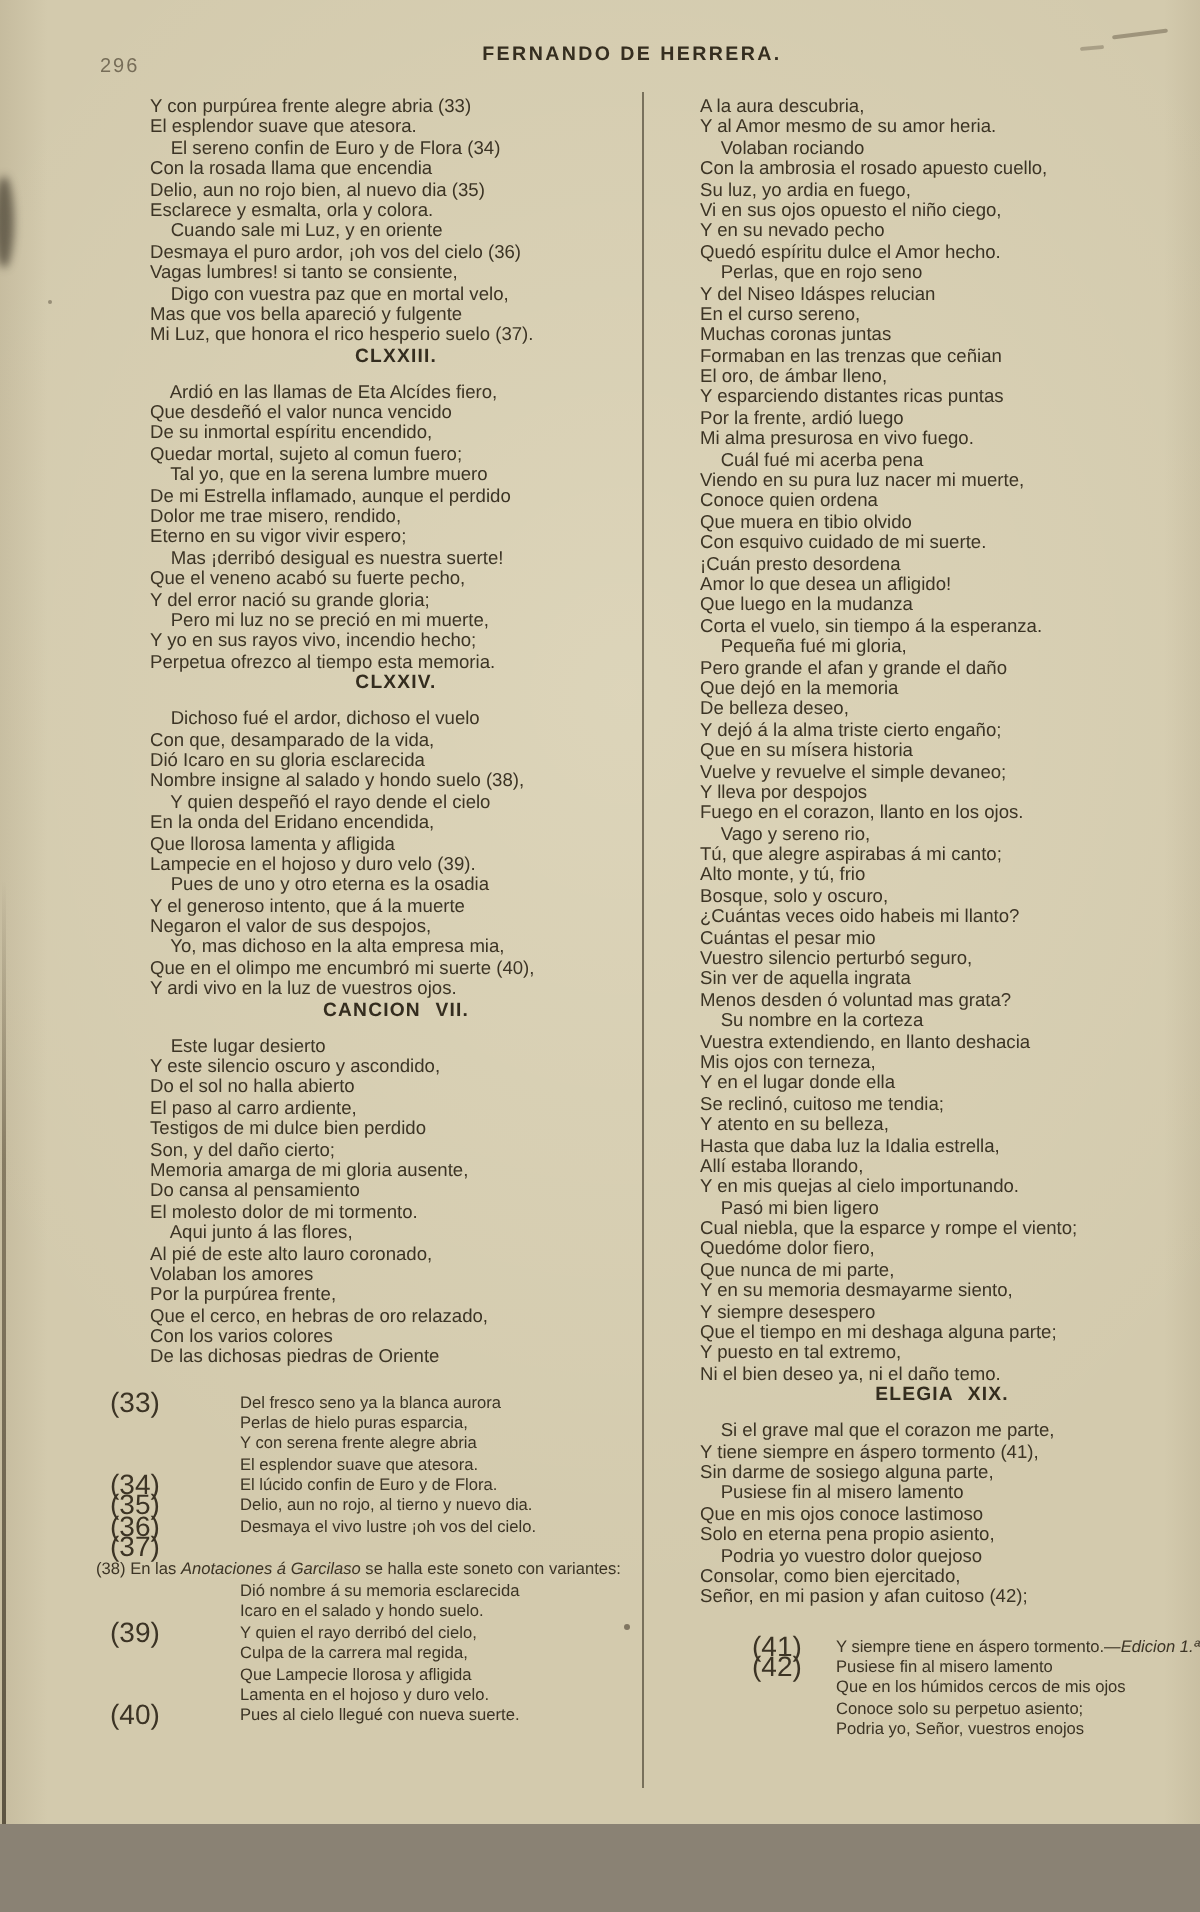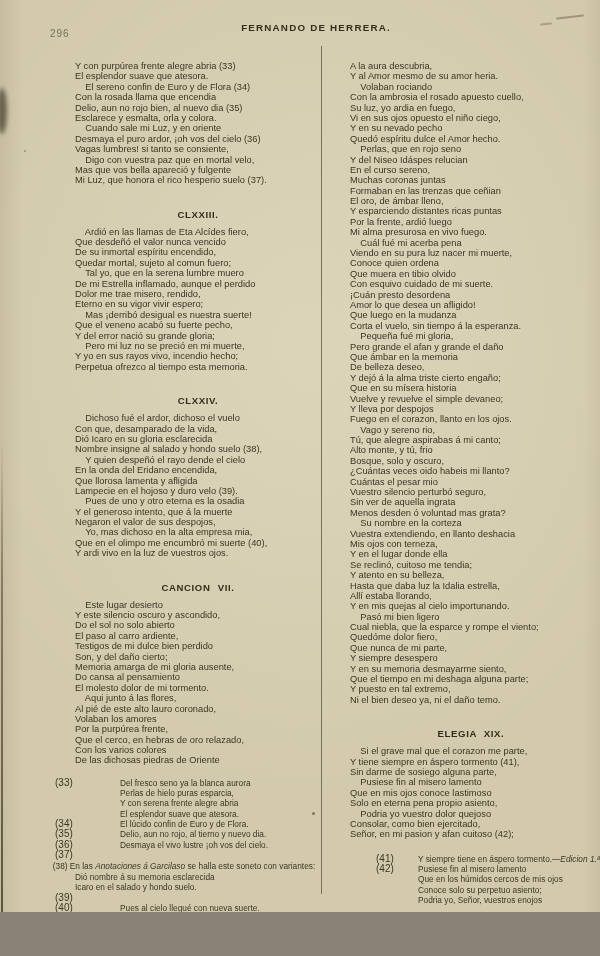--- a/index.html
+++ b/index.html
@@ -10,38 +10,38 @@
       radial-gradient(90% 70% at 52% 38%, rgba(255,250,230,0.22), rgba(0,0,0,0) 72%),
       radial-gradient(145% 120% at 50% 50%, rgba(0,0,0,0) 58%, rgba(110,95,65,0.20) 100%),
       linear-gradient(90deg, rgba(115,98,68,0.14), rgba(0,0,0,0) 4%, rgba(0,0,0,0) 97%, rgba(115,98,68,0.10));
     font-family:Liberation Sans, sans-serif;
     color:#3c3425;
   }
   .pageno{position:absolute;left:50px;top:28px;font-size:10px;letter-spacing:1px;color:rgba(62,52,36,.62);}
   .htitle{position:absolute;left:0;right:0;top:22px;text-align:center;transform:translateX(16px);
     font-size:9.8px;font-weight:bold;letter-spacing:1.2px;color:#352e20;}
   .divider{position:absolute;left:321px;top:46px;width:1px;height:848px;background:#5a5240;opacity:.75;}
-  .col{position:absolute;top:61px;}
+  .col{position:absolute;top:48px;}
   #col-left{left:75px;width:246px;}
   #col-right{left:350px;width:242px;}
   .line{white-space:pre;font-size:9.3px;line-height:10.4px;height:10.4px;}
   .heading{text-align:center;font-size:9.6px;font-weight:bold;letter-spacing:.6px;word-spacing:4px;
-    margin:23px 0 7px;line-height:11px;color:#342d1f;}
+    margin:0 0 7px;line-height:11px;color:#342d1f;}
   .poem{margin:0;}
   .footnotes{margin-left:-20px;font-size:8.3px;}
   .poem + .footnotes{margin-top:12px;}
   .note{display:grid;grid-template-columns:65px 1fr;}
   #col-right .footnotes{margin-left:-22px;}
   #col-right .poem + .footnotes{margin-top:14px;}
   #col-right .note{grid-template-columns:42px 1fr;margin-left:48px;}
-  .note-num{font-size:10px;line-height:10.3px;}
+  .note-num{font-size:14px;line-height:10.3px;}
   .nline{white-space:pre;line-height:10.3px;height:10.3px;font-size:8.3px;}
   .notep{font-size:8.3px;margin:1px 0;}
-  .np-intro{margin-left:-37px;text-indent:10px;width:282px;line-height:10.3px;text-align:center;}
-  .np-sub{}
+  .np-intro{margin-left:-37px;text-indent:10px;width:282px;line-height:10.3px;}
+  .np-sub{margin-left:45px;}
   .ital{font-style:italic;}
   
   .edge-left{position:absolute;left:1px;top:440px;bottom:0;width:2px;
     background:linear-gradient(to bottom, rgba(90,78,55,0), rgba(70,58,38,.5) 30%, rgba(48,40,26,.7));}
   .smudge-tl{position:absolute;left:-3px;top:88px;width:10px;height:46px;background:rgba(45,38,26,.6);
     border-radius:50%;filter:blur(2px);}
   .mark-tr1{position:absolute;right:16px;top:16px;width:28px;height:2px;background:rgba(70,60,42,.38);
     transform:rotate(-7deg);border-radius:1px;}
   .mark-tr2{position:absolute;right:48px;top:23px;width:12px;height:2px;background:rgba(70,60,42,.30);
     transform:rotate(-5deg);border-radius:1px;}
@@ -101,21 +101,21 @@
         <div class="line">Y el generoso intento, que á la muerte</div>
         <div class="line">Negaron el valor de sus despojos,</div>
         <div class="line">    Yo, mas dichoso en la alta empresa mia,</div>
         <div class="line">Que en el olimpo me encumbró mi suerte (40),</div>
         <div class="line">Y ardi vivo en la luz de vuestros ojos.</div>
       </div>
       <div class="heading">CANCION VII.</div>
       <div class="poem">
         <div class="line">    Este lugar desierto</div>
         <div class="line">Y este silencio oscuro y ascondido,</div>
-        <div class="line">Do el sol no solo abierto</div>
+        <div class="line">Do el sol no halla abierto</div>
         <div class="line">El paso al carro ardiente,</div>
         <div class="line">Testigos de mi dulce bien perdido</div>
         <div class="line">Son, y del daño cierto;</div>
         <div class="line">Memoria amarga de mi gloria ausente,</div>
         <div class="line">Do cansa al pensamiento</div>
         <div class="line">El molesto dolor de mi tormento.</div>
         <div class="line">    Aqui junto á las flores,</div>
         <div class="line">Al pié de este alto lauro coronado,</div>
         <div class="line">Volaban los amores</div>
         <div class="line">Por la purpúrea frente,</div>
@@ -158,20 +158,26 @@
       <div class="notep">
         <div class="np-intro"><span>(38) </span><span>En las </span><span class="ital">Anotaciones á Garcilaso</span><span> se halla este soneto con variantes:</span></div>
         <div class="np-sub">
           <div class="nline">Dió nombre á su memoria esclarecida</div>
           <div class="nline">Icaro en el salado y hondo suelo.</div>
         </div>
       </div>
       <div class="footnotes">
         <div class="note">
           <span class="note-num">(39)</span>
+          <div class="note-body">
+            <div class="nline">Y quien el rayo derribó del cielo,</div>
+            <div class="nline">Culpa de la carrera mal regida,</div>
+            <div class="nline">Que Lampecie llorosa y afligida</div>
+            <div class="nline">Lamenta en el hojoso y duro velo.</div>
+          </div>
         </div>
         <div class="note">
           <span class="note-num">(40)</span>
           <div class="note-body">
             <div class="nline">Pues al cielo llegué con nueva suerte.</div>
           </div>
         </div>
       </div>
     </div>
   <div class="col" id="col-right">
@@ -197,21 +203,21 @@
         <div class="line">Viendo en su pura luz nacer mi muerte,</div>
         <div class="line">Conoce quien ordena</div>
         <div class="line">Que muera en tibio olvido</div>
         <div class="line">Con esquivo cuidado de mi suerte.</div>
         <div class="line">¡Cuán presto desordena</div>
         <div class="line">Amor lo que desea un afligido!</div>
         <div class="line">Que luego en la mudanza</div>
         <div class="line">Corta el vuelo, sin tiempo á la esperanza.</div>
         <div class="line">    Pequeña fué mi gloria,</div>
         <div class="line">Pero grande el afan y grande el daño</div>
-        <div class="line">Que ámbar en la memoria</div>
+        <div class="line">Que dejó en la memoria</div>
         <div class="line">De belleza deseo,</div>
         <div class="line">Y dejó á la alma triste cierto engaño;</div>
         <div class="line">Que en su mísera historia</div>
         <div class="line">Vuelve y revuelve el simple devaneo;</div>
         <div class="line">Y lleva por despojos</div>
         <div class="line">Fuego en el corazon, llanto en los ojos.</div>
         <div class="line">    Vago y sereno rio,</div>
         <div class="line">Tú, que alegre aspirabas á mi canto;</div>
         <div class="line">Alto monte, y tú, frio</div>
         <div class="line">Bosque, solo y oscuro,</div>
@@ -226,22 +232,22 @@
         <div class="line">Y en el lugar donde ella</div>
         <div class="line">Se reclinó, cuitoso me tendia;</div>
         <div class="line">Y atento en su belleza,</div>
         <div class="line">Hasta que daba luz la Idalia estrella,</div>
         <div class="line">Allí estaba llorando,</div>
         <div class="line">Y en mis quejas al cielo importunando.</div>
         <div class="line">    Pasó mi bien ligero</div>
         <div class="line">Cual niebla, que la esparce y rompe el viento;</div>
         <div class="line">Quedóme dolor fiero,</div>
         <div class="line">Que nunca de mi parte,</div>
+        <div class="line">Y en su memoria desmayarme siento,</div>
         <div class="line">Y siempre desespero</div>
-        <div class="line">Y en su memoria desmayarme siento,</div>
         <div class="line">Que el tiempo en mi deshaga alguna parte;</div>
         <div class="line">Y puesto en tal extremo,</div>
         <div class="line">Ni el bien deseo ya, ni el daño temo.</div>
       </div>
       <div class="heading">ELEGIA XIX.</div>
       <div class="poem">
         <div class="line">    Si el grave mal que el corazon me parte,</div>
         <div class="line">Y tiene siempre en áspero tormento (41),</div>
         <div class="line">Sin darme de sosiego alguna parte,</div>
         <div class="line">    Pusiese fin al misero lamento</div>

